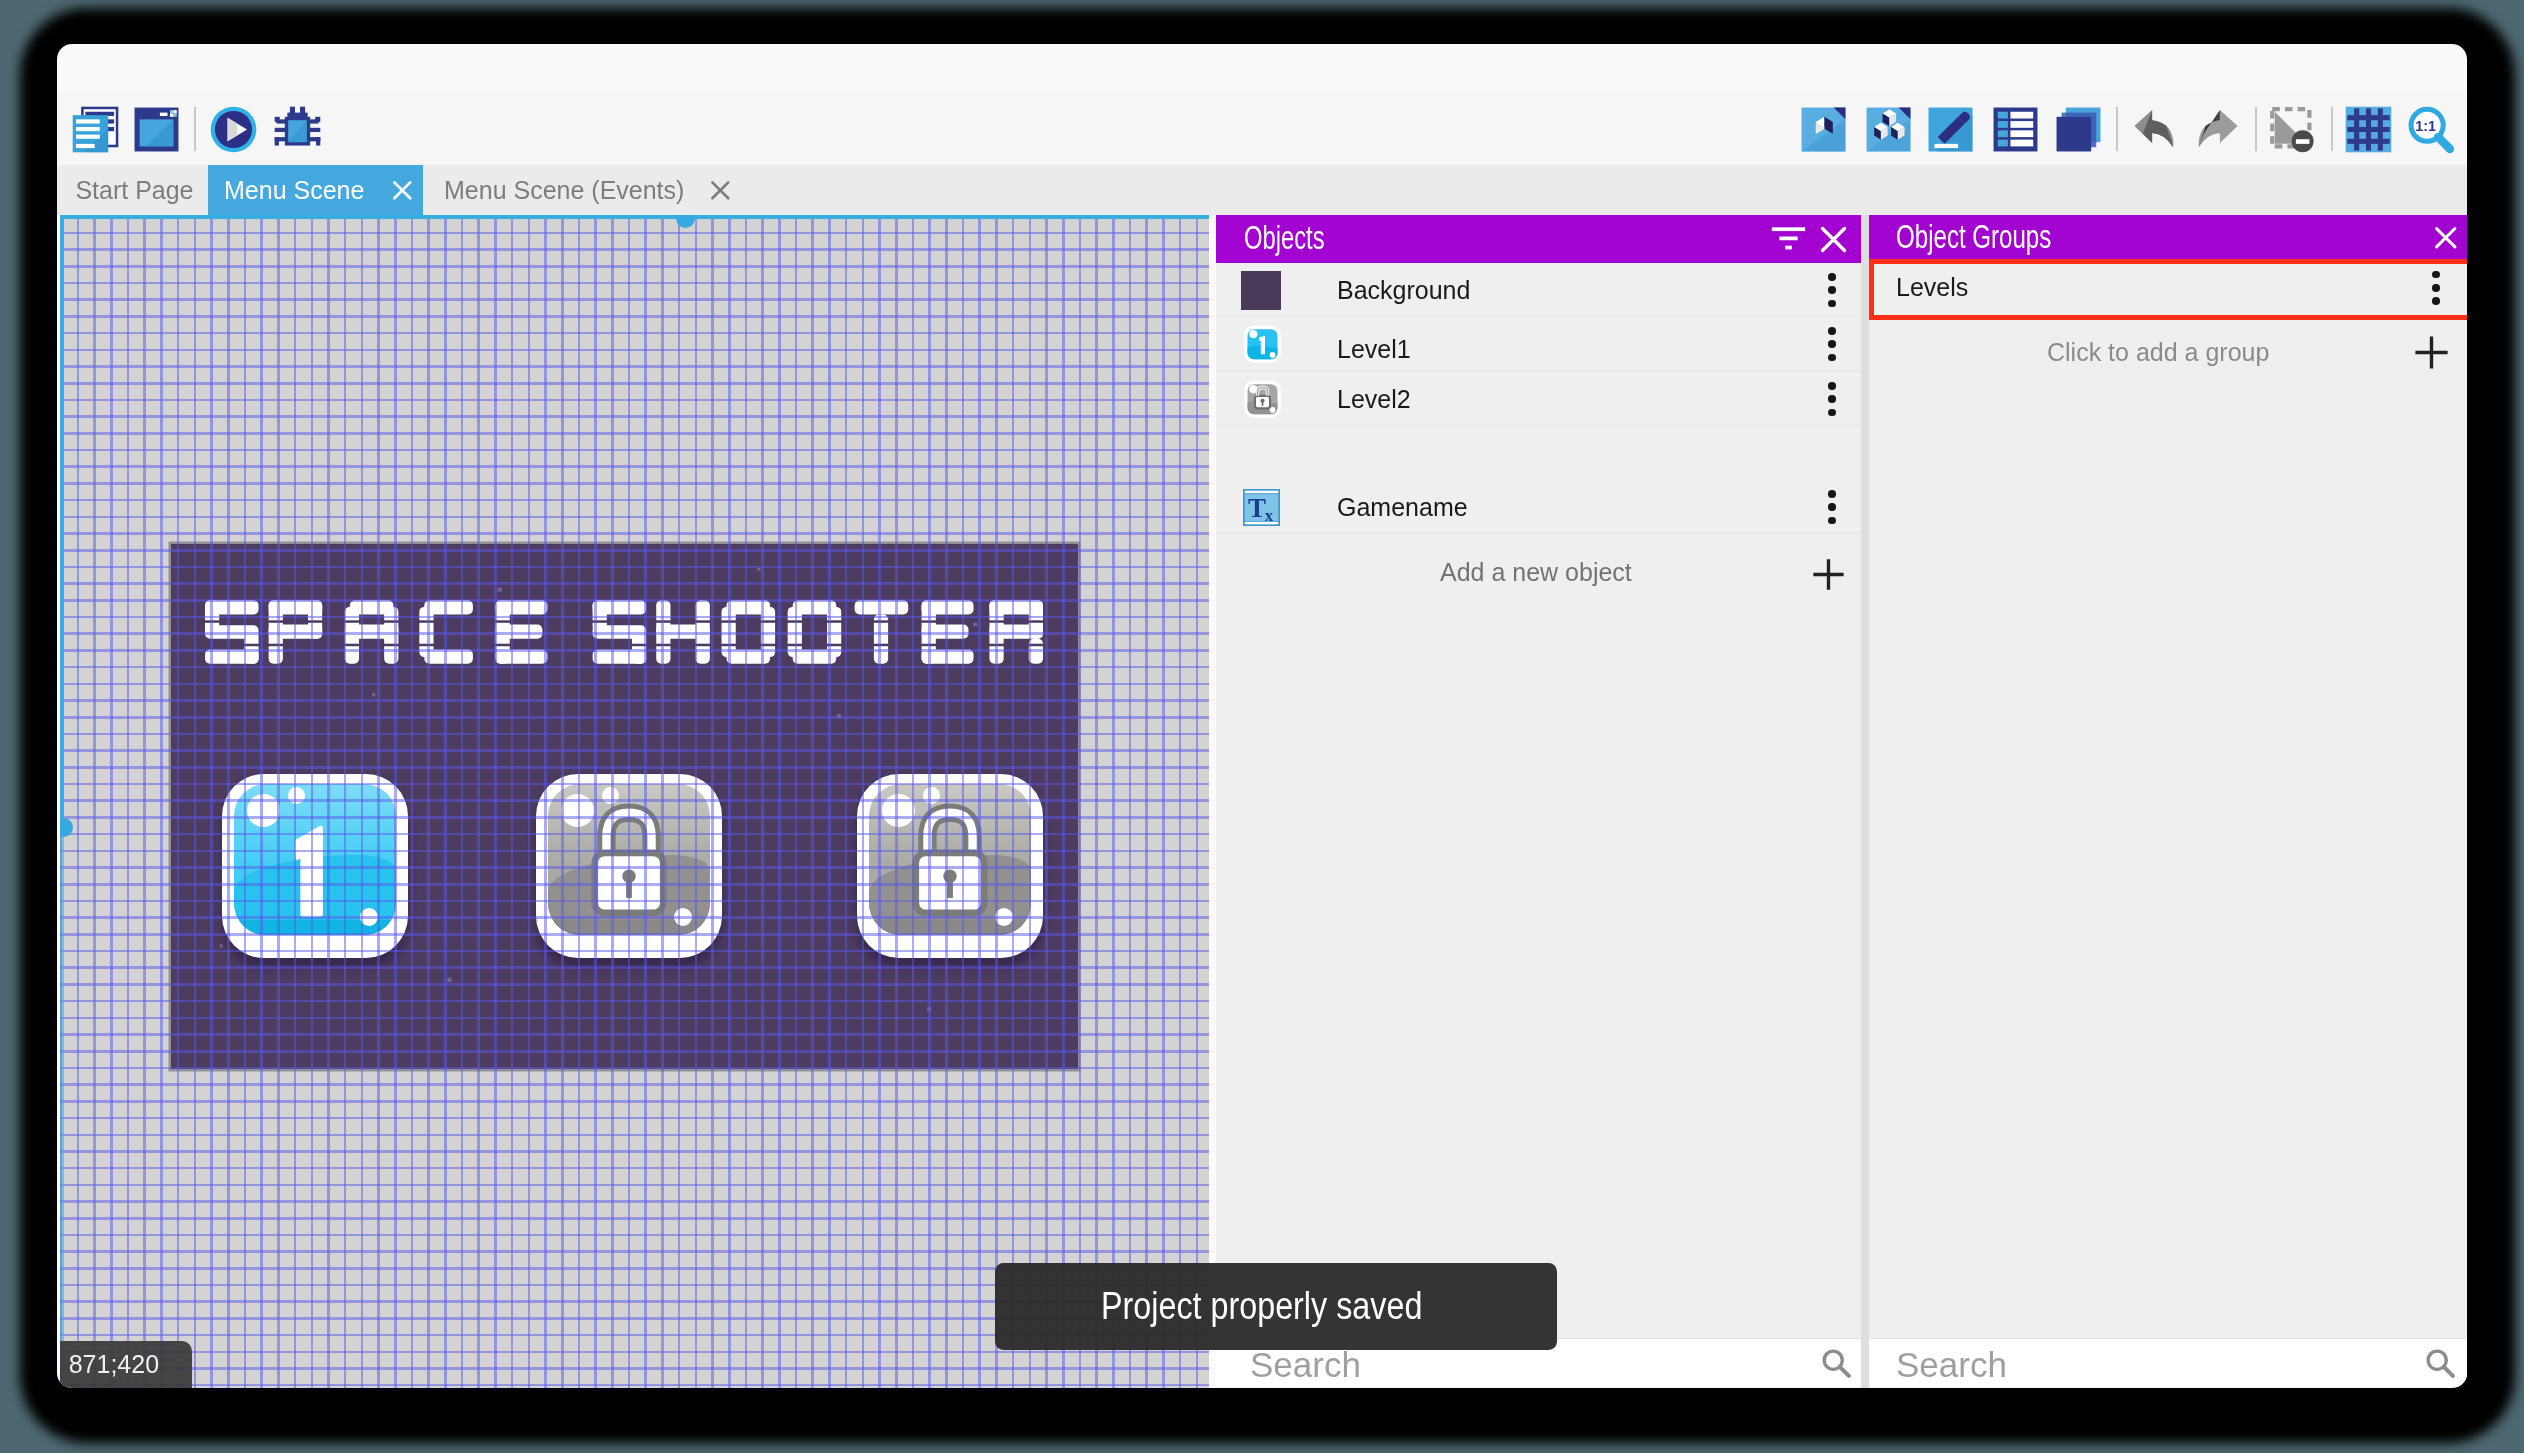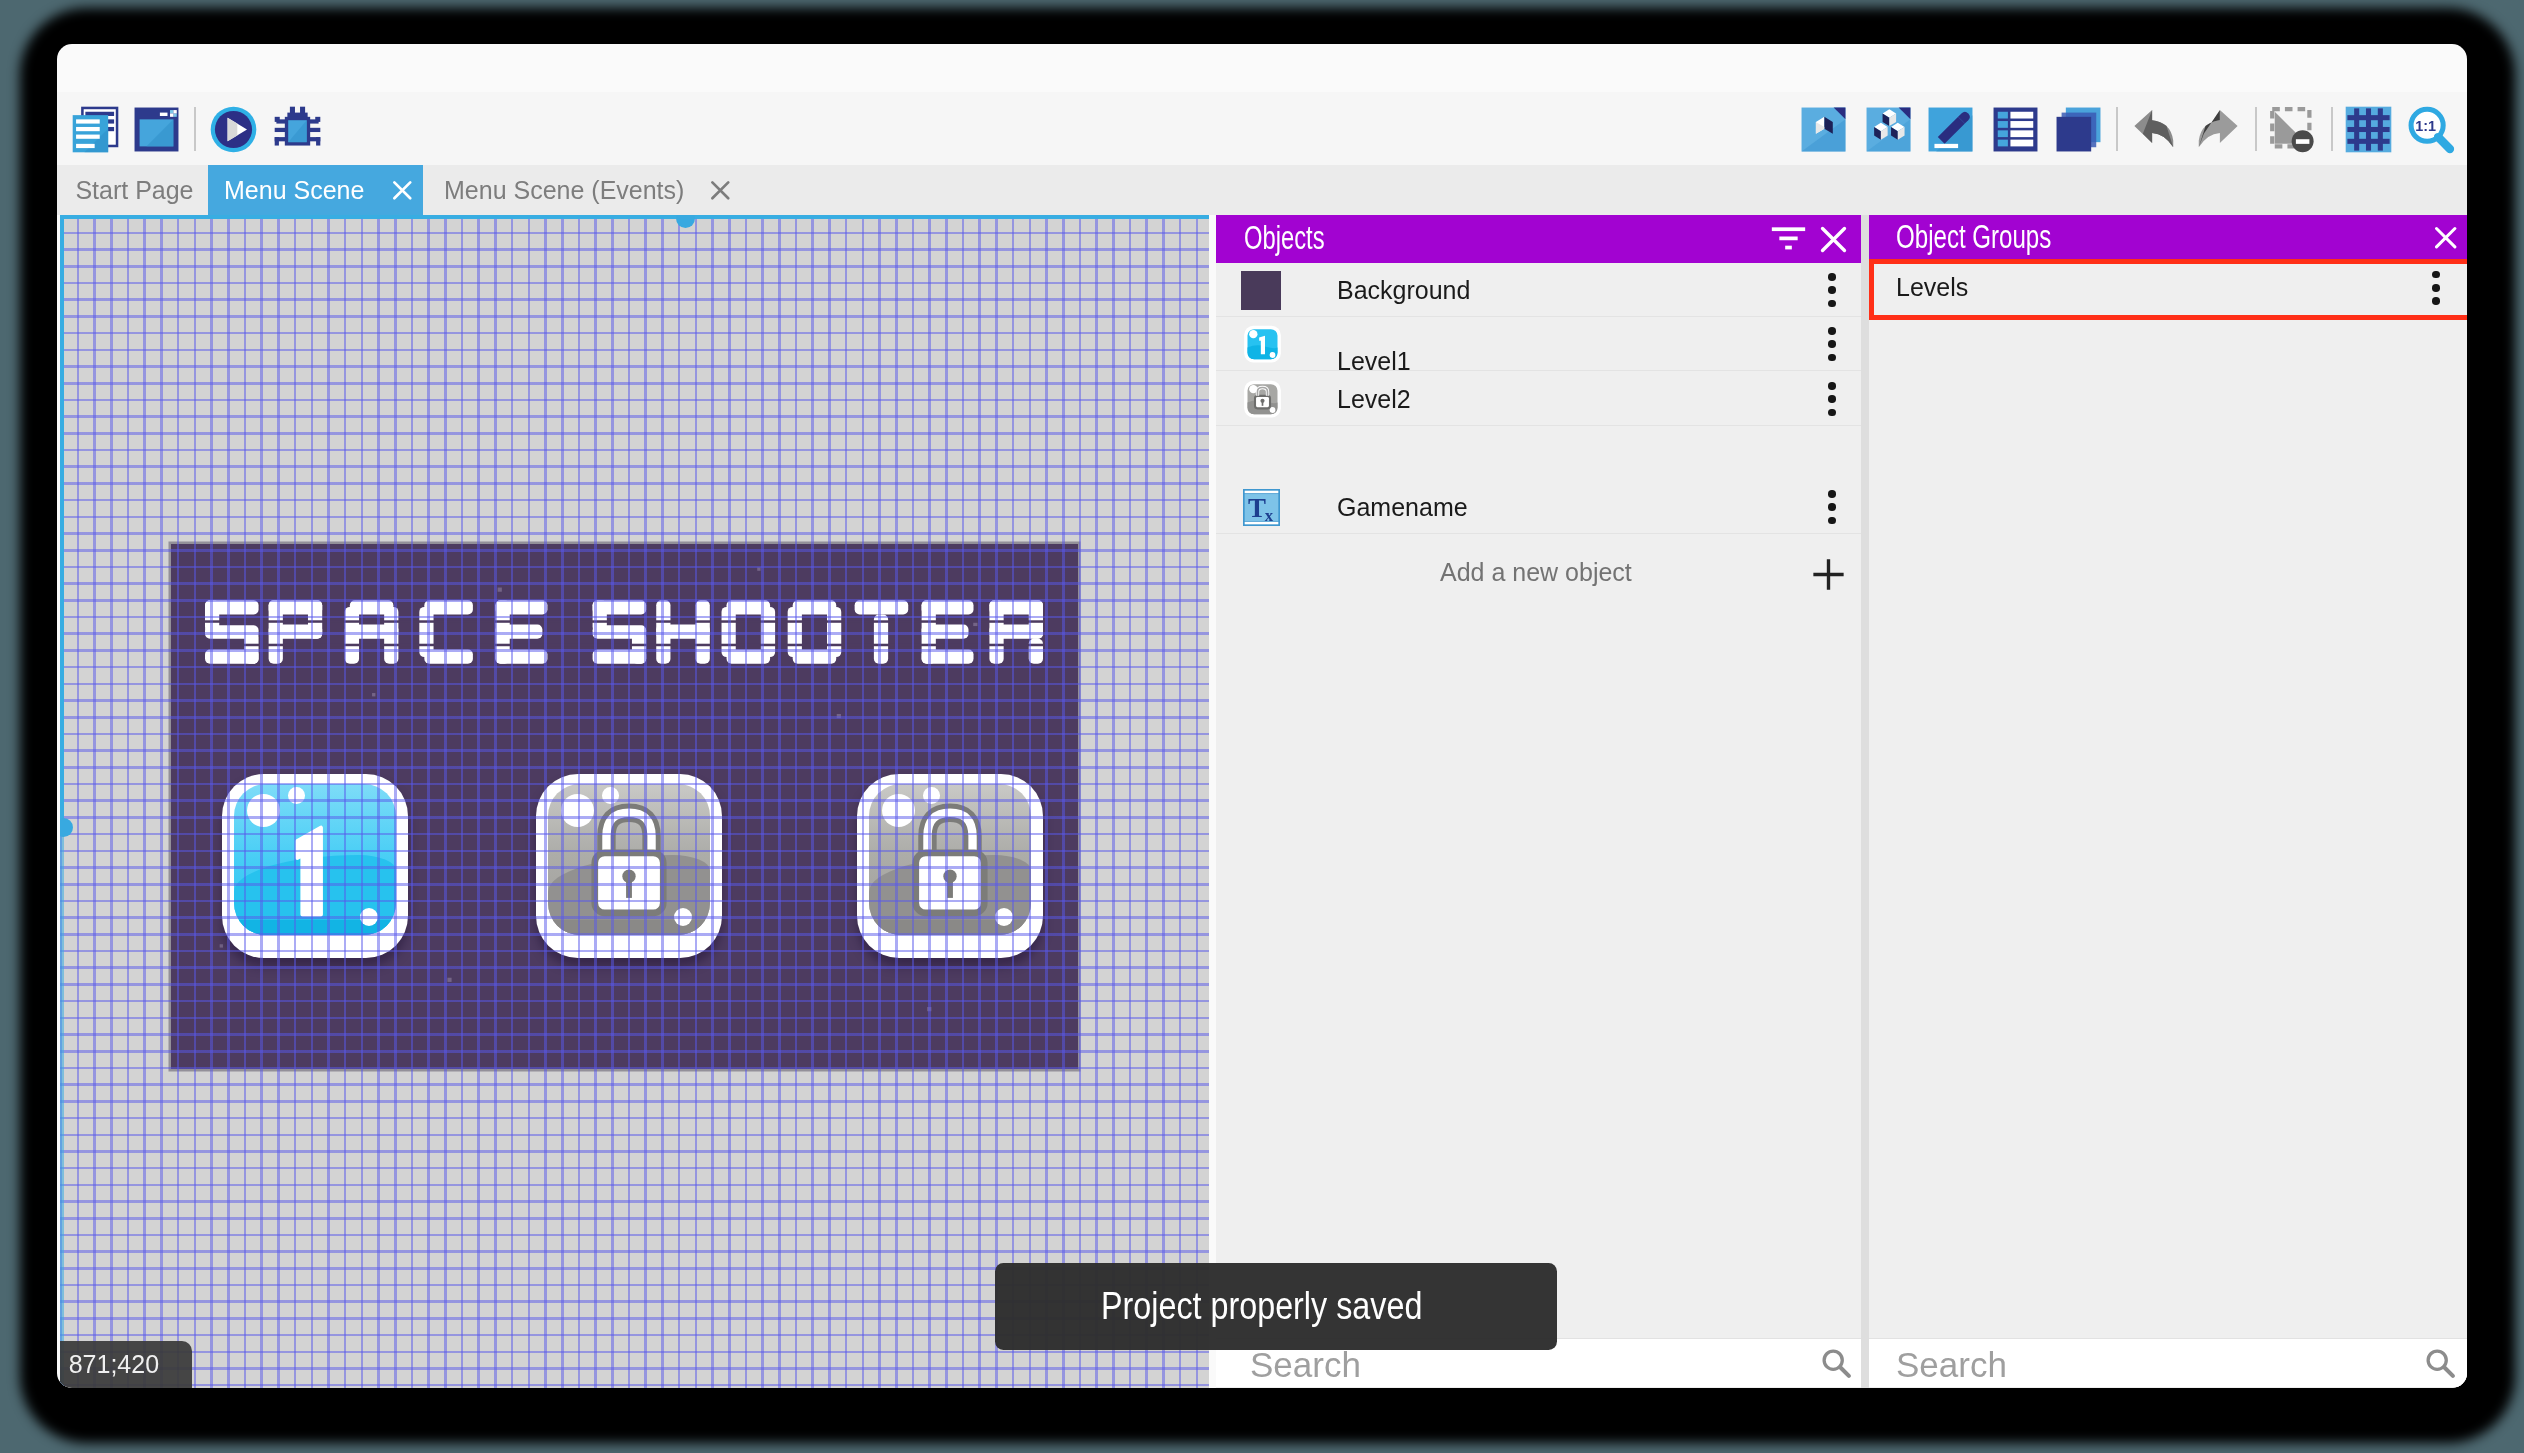--- a/index.html
+++ b/index.html
@@ -384,21 +384,21 @@
     </div>
     <div class="objrow" style="top:102px;">
       <svg style="position:absolute; left:27px; top:7.5px;" width="39" height="40" viewBox="0 0 46 48">
         <rect x="1" y="1" width="44" height="44" rx="11" fill="#fff"></rect>
         <rect x="5" y="5" width="36" height="36" rx="8" fill="#27c2f1"></rect>
         <path d="M5 27 Q 16 22 27 26 Q 37 29 41 27 L41 33 Q41 41 33 41 L13 41 Q5 41 5 33 Z" fill="#0fb4e6"></path>
         <circle cx="12" cy="11" r="5" fill="#fff"></circle>
           <circle cx="35" cy="36" r="3.5" fill="#fff"></circle>
         <path d="M19 15 L26 13 L26 35 L21 35 L21 19 L19 19 Z" fill="#fff"></path>
       </svg>
-      <span class="rowtxt" style="left:121px; top:30px;">Level1</span>
+      <span class="rowtxt" style="left:121px; top:18px;">Level1</span>
       <div class="kebab" style="left:612px; top:10px;">
           <i></i>
           <i></i>
           <i></i>
         </div>
     </div>
     <div class="objrow" style="top:157px;">
       <svg style="position:absolute; left:27px; top:7.5px;" width="39" height="40" viewBox="0 0 46 48">
         <rect x="1" y="1" width="44" height="44" rx="11" fill="#fff"></rect>
         <rect x="5" y="5" width="36" height="36" rx="8" fill="#a7a7a4"></rect>
@@ -457,20 +457,26 @@
       </svg>
     </div>
     <div style="position:absolute; left:0px; top:44px; width:603px; height:61px; border:5px solid #ff2f17;">
       <span class="rowtxt" style="left:22px; top:9.2px;">Levels</span>
       <div class="kebab" style="left:558px; top:6.7px;">
           <i></i>
           <i></i>
           <i></i>
         </div>
     </div>
+    <div style="position:absolute; left:0; top:105px; width:100%; height:67px;">
+      <span style="position:absolute; left:178px; top:17.6px; font-size:25px; color:#8a8a8a;">Click to add a group</span>
+      <svg style="position:absolute; left:543px; top:13.4px;" width="39" height="39" viewBox="0 0 46 46">
+        <path d="M23 4 L23 42 M4 23 L42 23" stroke="#222" stroke-width="4"></path>
+      </svg>
+    </div>
     <div class="search">
       <span style="left:27px;">Search</span>
       <svg style="position:absolute; left:555px; top:8.4px;" width="33" height="33" viewBox="0 0 40 40">
         <circle cx="16" cy="16" r="11" fill="none" stroke="#8c8c8c" stroke-width="4"></circle>
         <path d="M24.5 24.5 L35 35" stroke="#8c8c8c" stroke-width="5" stroke-linecap="round"></path>
       </svg>
     </div>
   </div>
   <div id="toast"><span>Project properly saved</span></div>
 </div>

